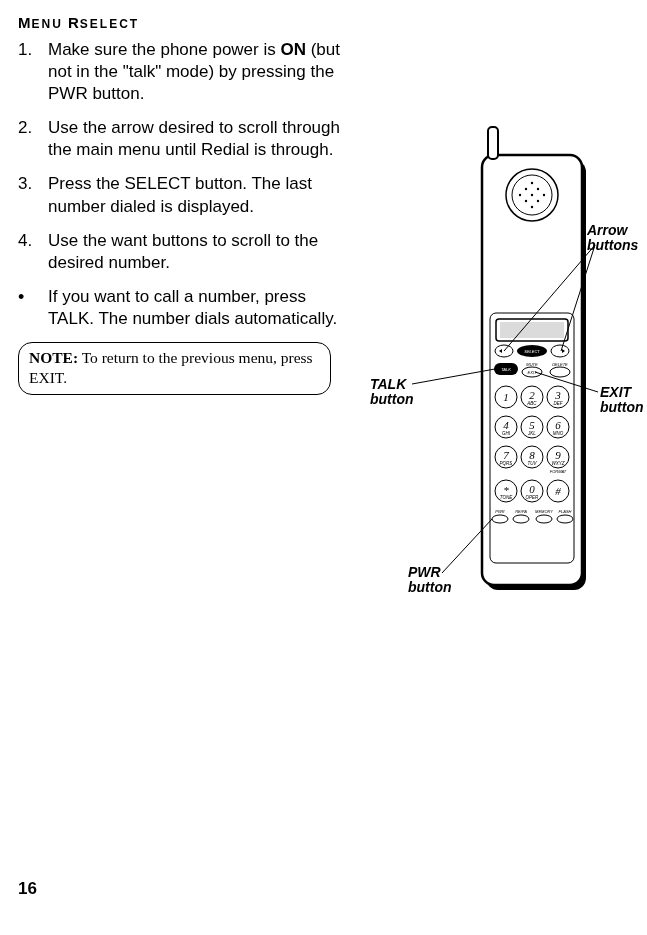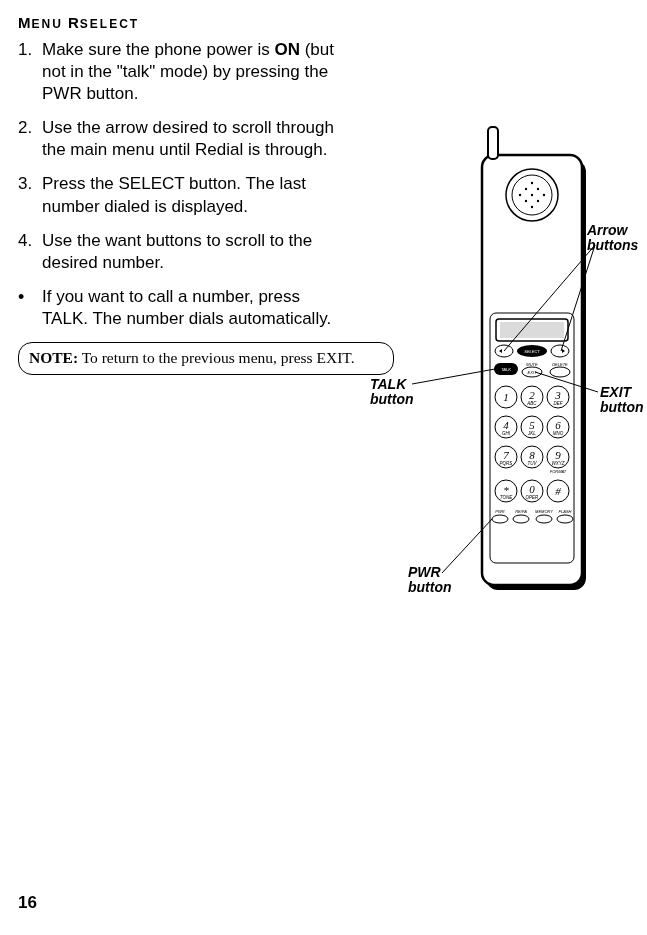--- a/index.html
+++ b/index.html
@@ -27,38 +27,39 @@
     .instructions li, .instructions .bullet {
       margin-bottom: 12px;
       display: flex;
     }
     .instructions .num {
       width: 24px;
       flex-shrink: 0;
     }
     .instructions .txt {
       flex: 1;
+      margin-left: 6px;
     }
     .instructions .bold { font-weight: bold; }
     .instructions .italic { }
     .bullet .num { font-size: 18px; }
     .note-box {
-      width: 376px;
+      width: 313px;
       border: 1.5px solid #000;
       border-radius: 14px;
       padding: 5px 2px 6px 10px;
       font-family: Georgia, 'Times New Roman', serif;
       font-size: 15.5px;
       line-height: 1.3;
       margin-top: 6px;
     }
     .note-box .note-label { font-weight: bold; }
     .page-num {
       position: absolute;
-      bottom: 22px;
+      bottom: 36px;
       left: 18px;
       font-weight: bold;
       font-size: 17px;
     }
 
     
     .phone-area {
       position: absolute;
       left: 370px;
       top: 125px;

